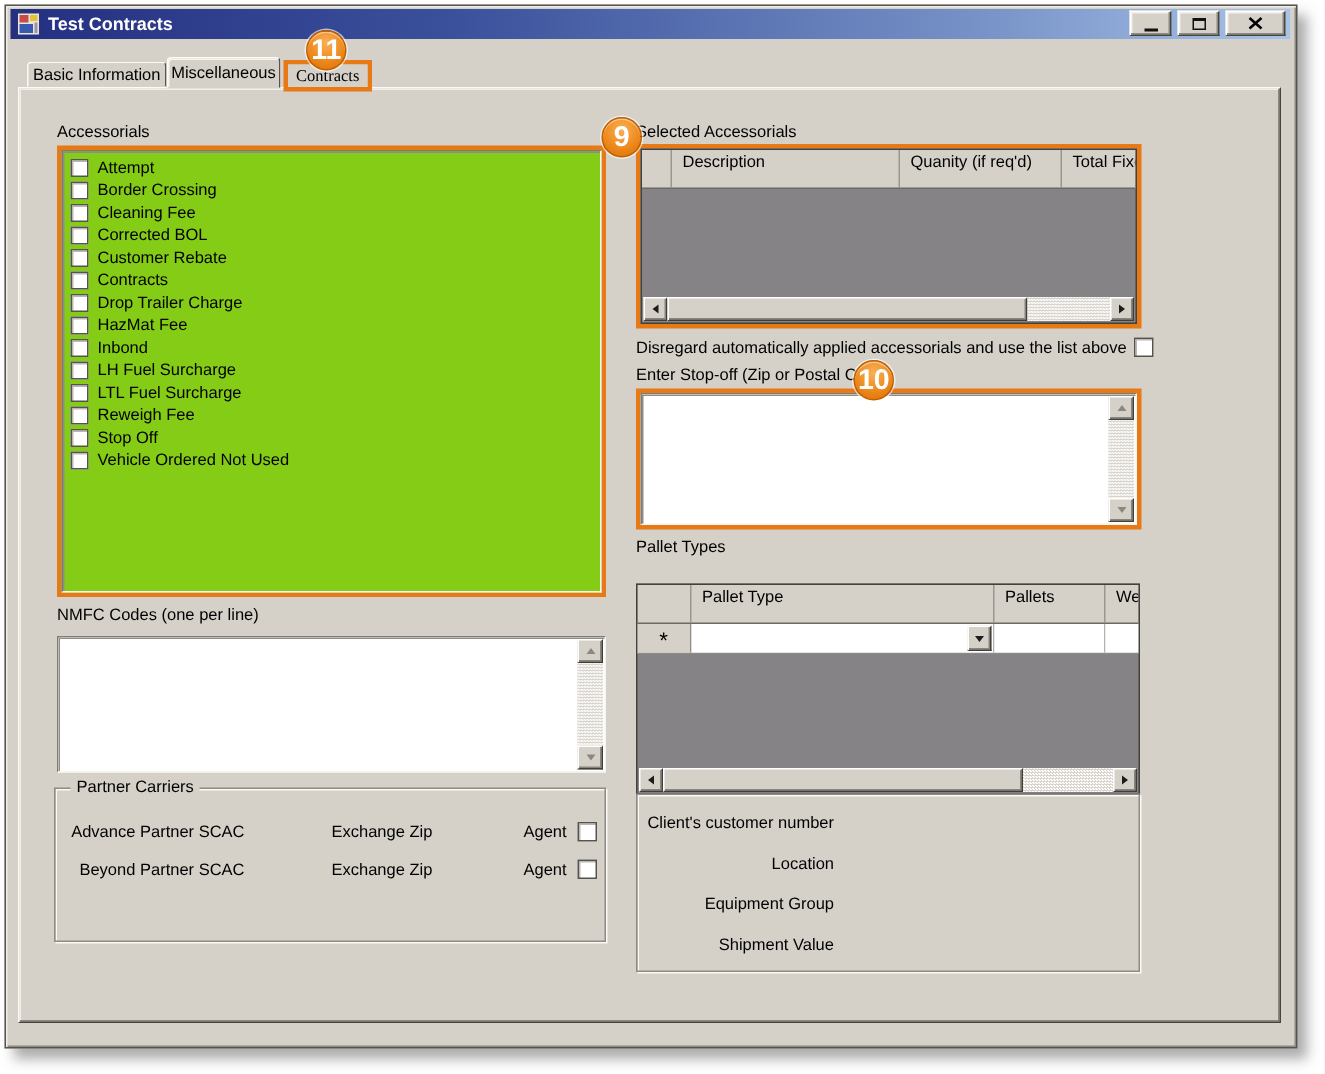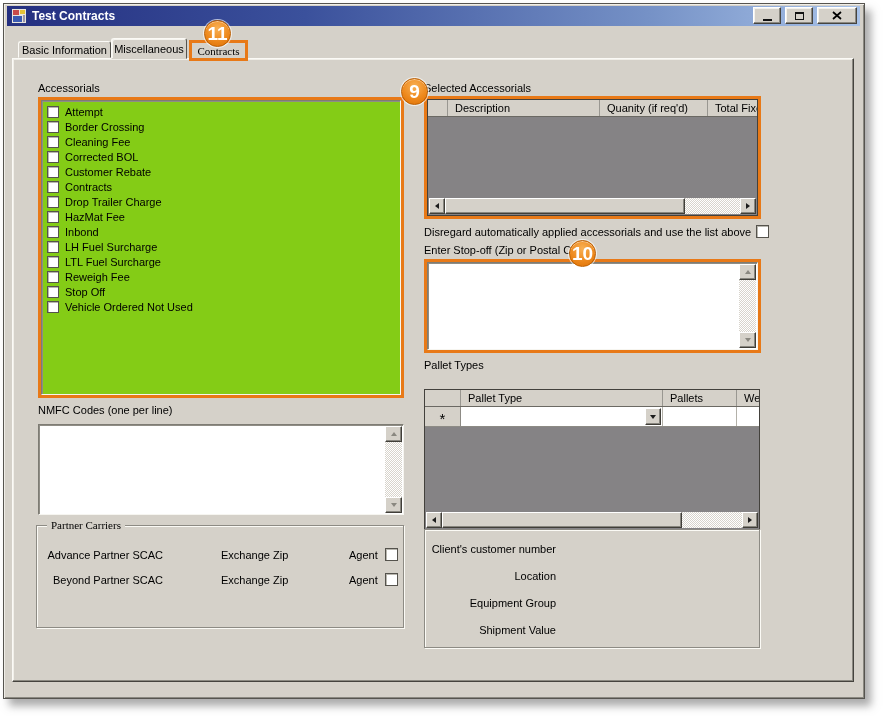--- a/index.html
+++ b/index.html
@@ -43,28 +43,28 @@
                   box-shadow: inset 1px 1px 0 #8f8d85; }
   .listbox { position:absolute; inset:0; background:#84cc16; border:1px solid; border-color:#7e7c74 #f6f5f0 #f6f5f0 #7e7c74;
              box-shadow: inset 1px 1px 0 #8f8d85; padding-top:3px; overflow:hidden; }
   .chkrow { display:flex; align-items:center; height:15px; padding-left:5px; gap:6px; }
   .cb { width:12px; height:12px; background:#fff; border:1px solid #55534d; box-shadow: inset 1px 1px 0 #b9b7af; flex:none; }
   .tin { position:absolute; background:#fff; border:1px solid; border-color:#7e7c74 #f6f5f0 #f6f5f0 #7e7c74;
          box-shadow: inset 1px 1px 0 #8f8d85; font-family:"Liberation Sans",sans-serif; font-size:11px; padding:1px 3px; }
   .rlbl { position:absolute; text-align:right; white-space:nowrap; z-index:2; }
   .llbl { position:absolute; white-space:nowrap; z-index:2; }
   .gbox { position:absolute; border:1px solid #8d8b84; box-shadow: inset 1px 1px 0 #fbfaf5, 1px 1px 0 #fbfaf5; z-index:2; }
-  .legend { position:absolute; top:-7px; left:10px; background:#D5D1C9; padding:0 4px;font-family:Liberation Serif, serif; }
+  .legend { position:absolute; top:-7px; left:10px; background:#D5D1C9; padding:0 4px; }
   .btn3d { position:absolute; background:#D5D1C9; border:1px solid; border-color:#fff #403e38 #403e38 #fff;
            box-shadow: inset -1px -1px 0 #87857e, inset 1px 1px 0 #f6f5f0;
            display:flex; align-items:center; justify-content:center; font-size:11px; }
 
   
   .grid { position:absolute; inset:0; background:#858385; border:1px solid #43413c; overflow:hidden; }
-  .ghead { display:flex; height:17px; background:#D5D1C9; border-bottom:1px solid #6b6963; }
+  .ghead { display:flex; height:26px; background:#D5D1C9; border-bottom:1px solid #6b6963; }
   .gcell { border-right:1px solid #999791; padding:2px 0 0 7px; white-space:nowrap; overflow:hidden; flex:none; }
   .grow { display:flex; height:20px; background:#fff; border-bottom:1px solid #8d8b85; }
   .gc { flex:none; border-right:1px solid #b3b1a9; position:relative; background:#fff; }
   .rowsel { background:#D5D1C9; border-right:1px solid #8d8b85; display:flex; align-items:center; justify-content:center; }
   .star { font-size:15px; transform:translateY(2px); }
 
   
   .hatch { background:#eceae4; background-image:repeating-conic-gradient(#ffffff 0% 25%, #d8d4cc 0% 50%);
            background-size:2px 2px; }
   .hscroll { position:absolute; left:1px; right:1px; bottom:1px; height:16px; display:flex; z-index:2; }

